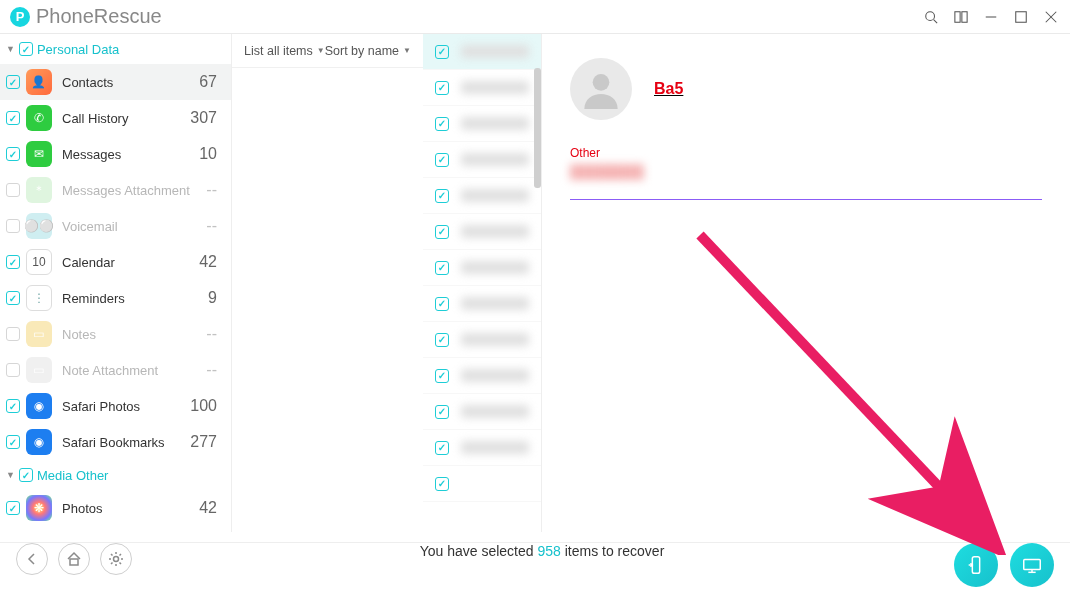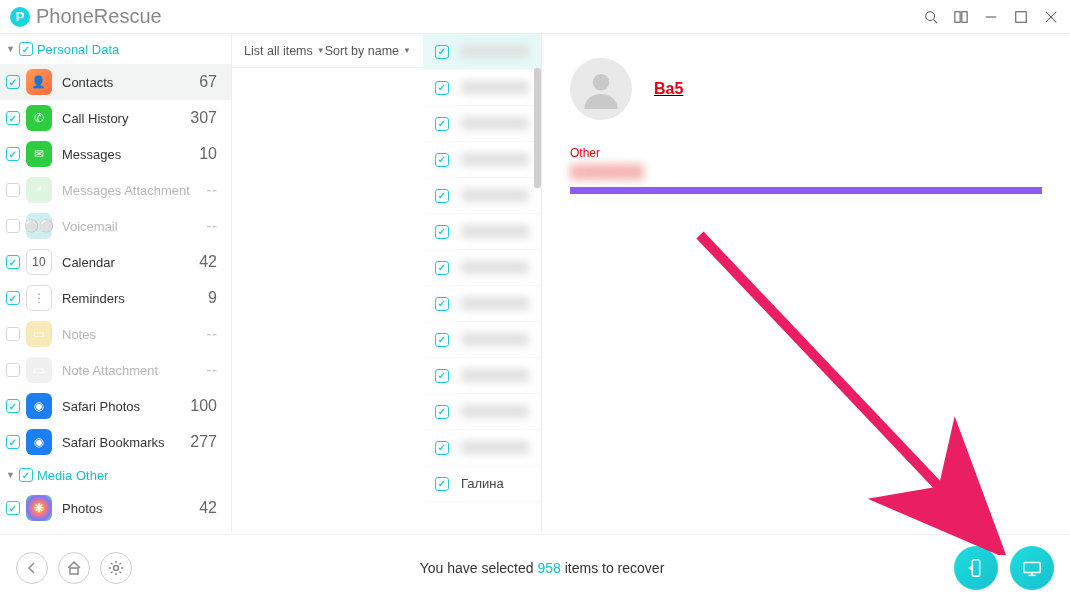--- a/index.html
+++ b/index.html
@@ -38,25 +38,25 @@
 .row.sel { background:#e6f8f8; }
 .row .blur { filter:blur(4px); color:#bdbdbd; background:#e0e0e0; height:13px; border-radius:3px;}
 .row .name { flex:1;}
 .scrollbar { position:absolute; right:0; top:34px; width:7px; height:120px; background:#cfcfcf; border-radius:3px;}
 
 .detail { flex:1; padding:24px 28px; position:relative;}
 .avatar { width:62px; height:62px; border-radius:50%; background:#e9e9e9; display:flex; align-items:center; justify-content:center;}
 .avatar svg { width:40px; height:40px; fill:#c9c9c9;}
 .detail-head { display:flex; align-items:center; gap:22px;text-decoration:underline;}
 .detail-name { color:#e60012; font-weight:700; font-size:16px;}
-.detail-sec { margin-top:26px; border-bottom:7px solid #8b5cf6; padding-bottom:8px;}
+.detail-sec { margin-top:26px; border-bottom:1px solid #8b5cf6; padding-bottom:20px;}
 .detail-sec .k { color:#e60012; font-size:12px;}
 .detail-sec .v { filter:blur(4px); color:#f5b3b3; margin-top:4px; font-size:13px;}
 
-.bottom { position:absolute; bottom:0; left:0; right:0; height:66px; border-top:1px solid #eee; display:flex; align-items:center; padding:0 16px;}
+.bottom { position:absolute; bottom:0; left:0; right:0; height:58px; border-top:1px solid #eee; display:flex; align-items:flex-start; padding:0 16px;}
 .circ { width:32px; height:32px; border:1.5px solid #cfcfcf; border-radius:50%; display:flex; align-items:center; justify-content:center; margin-right:10px; color:#777; cursor:pointer;}
 .circ svg { width:16px; height:16px; stroke:#8b8b8b; fill:none; stroke-width:1.5;}
 .status { flex:1; text-align:center; font-size:14px; color:#333;}
 .status .num { color:#17c1cc;}
 .big { width:44px; height:44px; border-radius:50%; display:flex; align-items:center; justify-content:center; margin-left:12px; cursor:pointer;}
 .big svg { width:22px; height:22px; stroke:#fff; fill:none; stroke-width:1.6;}
 
 .arrow { position:absolute; pointer-events:none; z-index:50;}
 </style>
 </head>
@@ -237,21 +237,20 @@
         <div class="row">
           <span class="cb on"></span>
           <span class="blur name" style="width:54px"></span>
         </div>
         <div class="row">
           <span class="cb on"></span>
           <span class="blur name" style="width:90px"></span>
         </div>
         <div class="row">
           <span class="cb on"></span>
-          <span class="name">Галина</span>
         </div>
       </div>
     <div class="scrollbar"></div>
   </div>
 
   <div class="detail">
     <div class="detail-head">
       <div class="avatar">
         <svg viewBox="0 0 24 24">
             <circle cx="12" cy="8" r="5"></circle>

